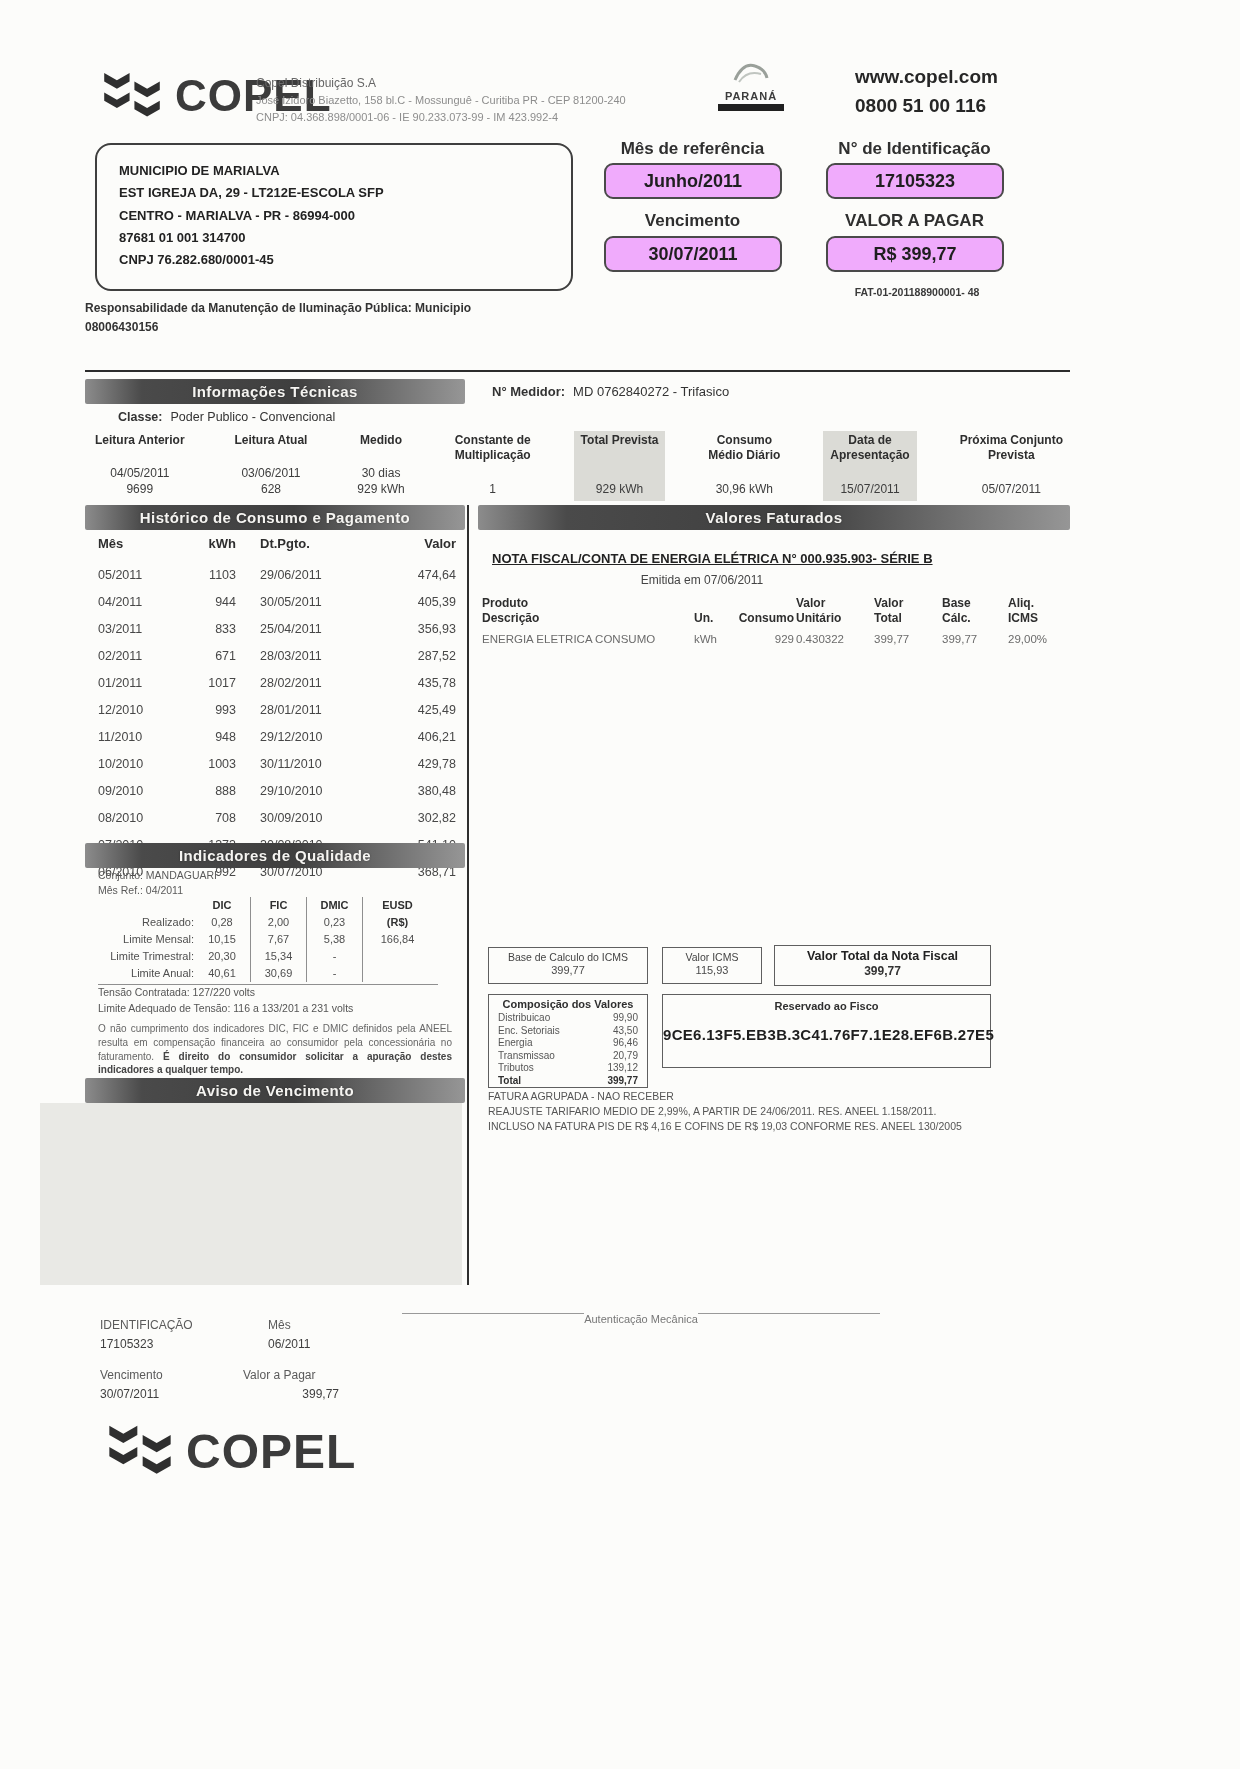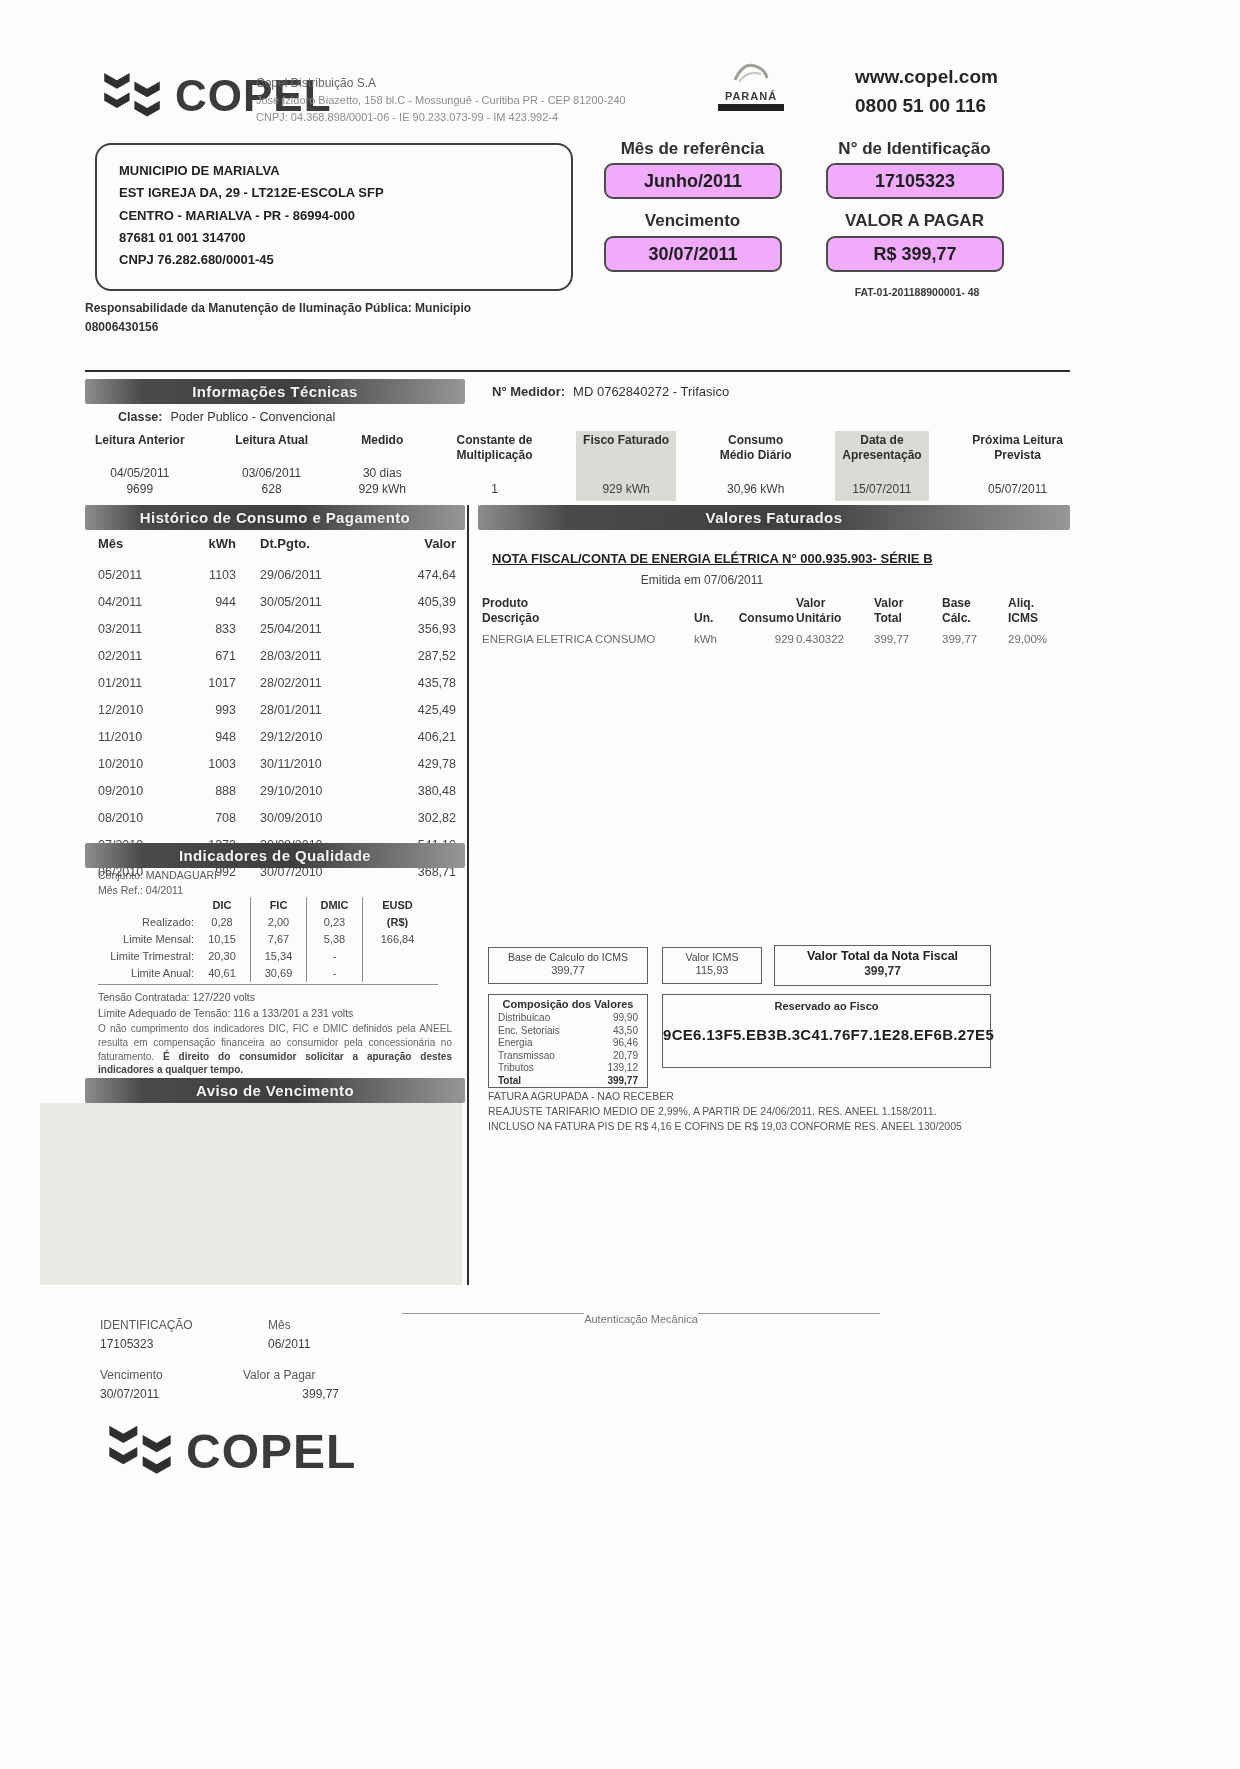--- a/index.html
+++ b/index.html
@@ -91,21 +91,21 @@
 
   
   .conjunto { left:98px; top:868px; font-size:10.5px; color:#5a5a5a; line-height:1.45; }
   .qtable { left:98px; top:897px; width:340px; font-size:11px; color:#4f4f4f; }
   .qrow { display:grid; grid-template-columns:96px 56px 56px 56px 70px; }
   .qrow .qc { line-height:17px; text-align:center; }
   .qrow .qc0 { text-align:right; }
   .qhead { font-weight:bold; color:#2f2f2f; }
   .qb { border-left:1px solid #8f8f8f; }
   .qbold { font-weight:bold; color:#333; }
-  .tensao { left:98px; top:984px; width:340px; border-top:1px solid #8f8f8f; padding-top:5px;
+  .tensao { left:98px; top:984px; width:340px; border-top:1px solid #8f8f8f; 
             font-size:10.5px; color:#555; line-height:1.5; }
   .aneel { left:98px; top:1022px; width:354px; font-size:10px; color:#666; line-height:1.38; text-align:justify; }
   .aneel .bld { font-weight:bold; color:#444; }
 
   
   .notice-area { left:40px; top:1103px; width:422px; height:182px; background:#e9e9e5; }
 
   
   .tbox { position:absolute; border:1px solid #5f5f5f; text-align:center; background:#fcfcfa; }
   .tbox .tl { font-size:10.5px; color:#444; margin-top:3px; }
@@ -238,21 +238,21 @@
         <div class="th">
           <div>Constante de</div>
           <div>Multiplicação</div>
         </div>
         <div class="tvals">
           <div>1</div>
         </div>
       </div>
       <div class="tcol shaded">
         <div class="th">
-          <div>Fisco Faturado</div>
+          <div>Total Prevista</div>
         </div>
         <div class="tvals">
           <div>929 kWh</div>
         </div>
       </div>
       <div class="tcol">
         <div class="th">
           <div>Consumo</div>
           <div>Médio Diário</div>
         </div>
@@ -264,21 +264,21 @@
         <div class="th">
           <div>Data de</div>
           <div>Apresentação</div>
         </div>
         <div class="tvals">
           <div>15/07/2011</div>
         </div>
       </div>
       <div class="tcol">
         <div class="th">
-          <div>Próxima Leitura</div>
+          <div>Próxima Conjunto</div>
           <div>Prevista</div>
         </div>
         <div class="tvals">
           <div>05/07/2011</div>
         </div>
       </div>
     </div>
 
   <div class="banner bn-inv">Valores Faturados</div>
   <div class="banner bn-hist">Histórico de Consumo e Pagamento</div>

